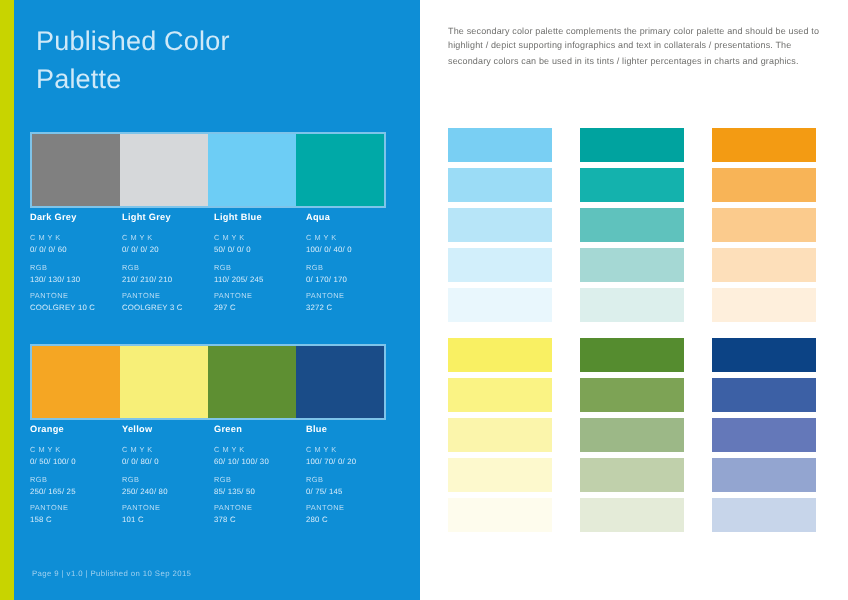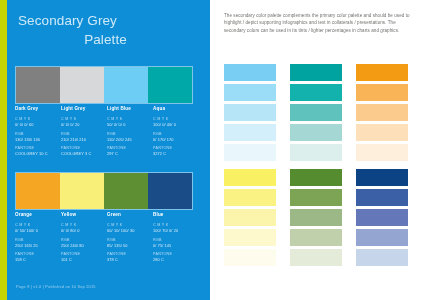--- a/index.html
+++ b/index.html
@@ -25,21 +25,21 @@
 
   
   .title{
     position:absolute;left:18px;top:11px;width:175px;
     color:#cfe9f8;
     font-size:13.5px;
     line-height:19px;
     font-weight:400;
     letter-spacing:0.1px;
   }
-  .title-l2{display:block;text-align:center;}
+  .title-l2{display:block;}
 
   
   .swatch-row{position:absolute;left:15px;width:178px;}
   .swatch-row.r1{top:66px;}
   .swatch-row.r2{top:172px;}
   .swatch-strip{
     display:flex;width:178px;height:38px;
     border:1px solid #7ec4ea;
     box-sizing:border-box;
   }
@@ -89,21 +89,21 @@
 </style>
 </head>
 <body>
 
 <div id="page" style="background: rgb(255, 255, 255);">
 
   <div class="accent-stripe" style="background: rgb(200, 212, 0);"></div>
   <div class="blue-panel" style="background: rgb(14, 142, 214);"></div>
 
   <div class="title" style="color: rgb(207, 233, 248);">
-    <span class="title-l1">Secondary Grey</span>
+    <span class="title-l1">Published Color</span>
     <span class="title-l2">Palette</span>
   </div>
 
   <div class="swatch-row r1">
     <div class="swatch-strip" style="border-color: rgb(126, 196, 234);">
       <div class="swatch-cell" style="background: rgb(128, 128, 128);"></div>
       <div class="swatch-cell" style="background: rgb(214, 216, 218);"></div>
       <div class="swatch-cell" style="background: rgb(109, 205, 245);"></div>
       <div class="swatch-cell" style="background: rgb(0, 169, 167);"></div>
     </div>

